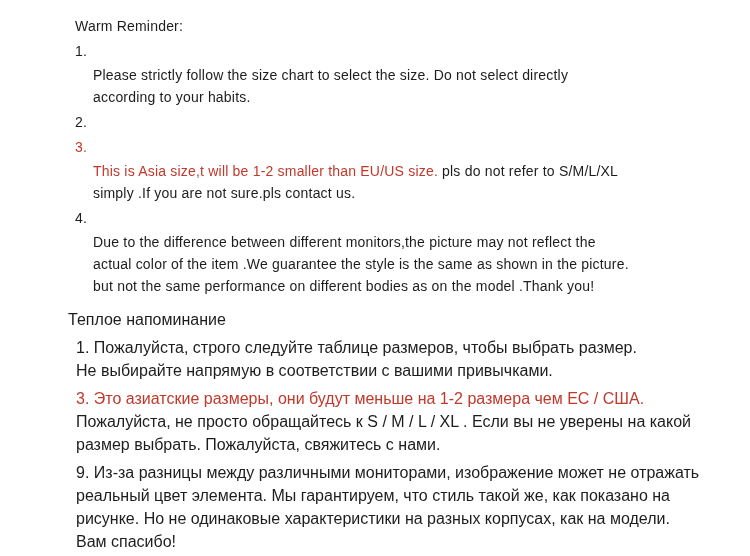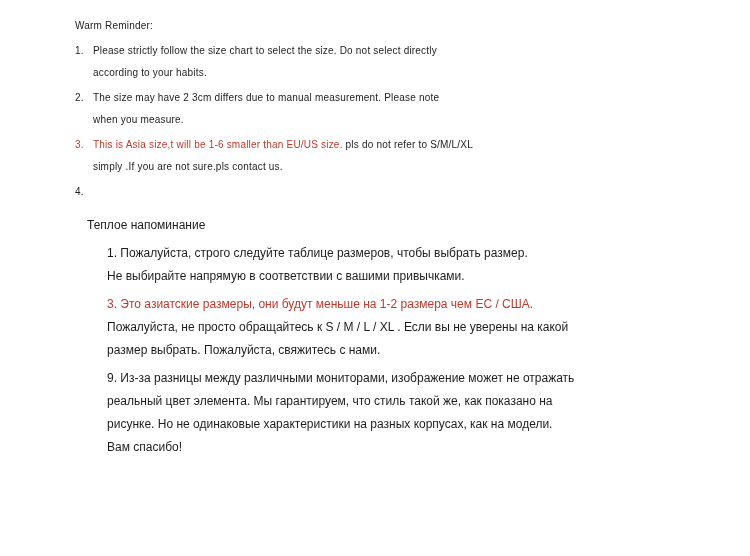--- a/index.html
+++ b/index.html
@@ -7,65 +7,66 @@
   body {
     width: 750px;
     height: 556px;
     background: #ffffff;
     color: #1d1d1d;
     font-family: "Liberation Sans", "DejaVu Sans", sans-serif;
     overflow: hidden;
   }
   .en {
     padding: 15px 40px 0 75px;
-    font-size: 10px;
+    font-size: 14px;
     line-height: 22px;
     letter-spacing: 0.2px;
   }
   .en-title { margin-bottom: 3px; }
   .en-item { display: flex; margin-bottom: 3px; }
   .en-num { flex: 0 0 18px; }
-  .en-txt { white-space: pre-line; }
+  .en-txt { white-space: pre-line; margin-top: 24px; }
   .hl { color: #c0392b; }
   .ru {
-    padding: 8px 40px 0 87px;
-    font-size: 12px;
+    padding: 8px 40px 0 68px;
+    font-size: 16px;
     line-height: 23px;
   }
   .ru-title { margin-bottom: 5px; }
-  .ru-para { margin: 0 0 5px 20px; white-space: pre-line; }
+  .ru-para { margin: 0 0 5px 8px; white-space: pre-line; }
 </style>
 </head>
 <body>
 
 <div class="page">
 
   <section class="en">
     <div class="en-title">Warm Reminder:</div>
 
     <div class="en-item">
         <span class="en-num">1.</span>
         <span class="en-txt">Please strictly follow the size chart to select the size. Do not select directly
 according to your habits.</span>
       </div>
 
     <div class="en-item">
         <span class="en-num">2.</span>
-        <span class="en-txt">The size may have 2 3cm differs due to manual measurement. Please note
-when you measure.</span>
       </div>
 
     <div class="en-item">
         <span class="en-num hl">3.</span>
-        <span class="en-txt"><span class="hl">This is Asia size,t will be 1-6 smaller than EU/US size.</span><span> pls do not refer to S/M/L/XL
+        <span class="en-txt"><span class="hl">This is Asia size,t will be 1-2 smaller than EU/US size.</span><span> pls do not refer to S/M/L/XL
 simply .If you are not sure.pls contact us.</span></span>
       </div>
 
     <div class="en-item">
         <span class="en-num">4.</span>
+        <span class="en-txt">Due to the difference between different monitors,the picture may not reflect the
+actual color of the item .We guarantee the style is the same as shown in the picture.
+but not the same performance on different bodies as on the model .Thank you!</span>
       </div>
   </section>
 
   <section class="ru">
     <div class="ru-title">Теплое напоминание</div>
 
     <p class="ru-para"><span>1. Пожалуйста, строго следуйте таблице размеров, чтобы выбрать размер.
 Не выбирайте напрямую в соответствии с вашими привычками.</span></p>
 
 

